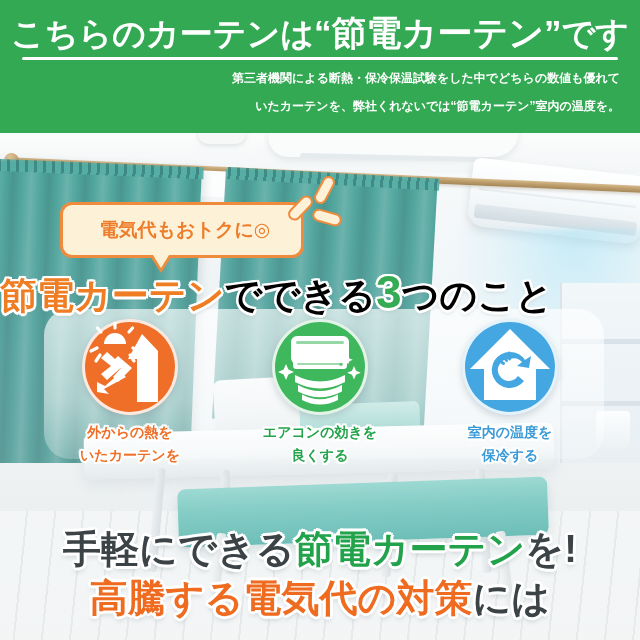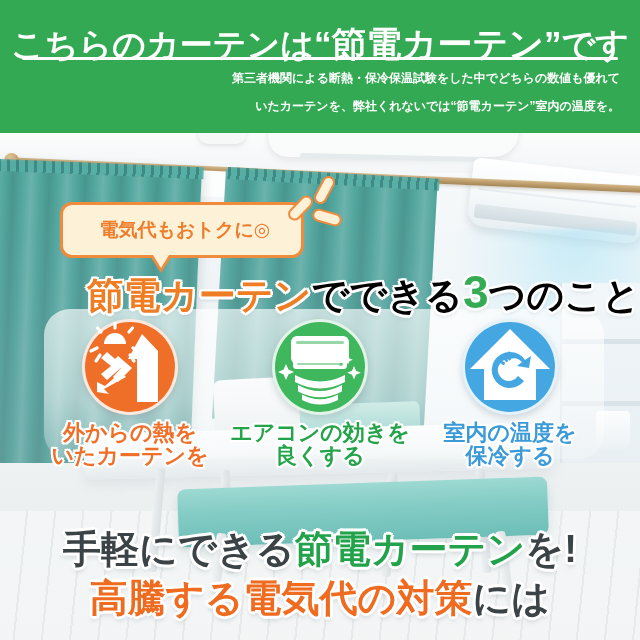--- a/index.html
+++ b/index.html
@@ -10,26 +10,26 @@
   }
   #page{position:relative;width:640px;height:640px;overflow:hidden;background:#fff;}
 
   
   .header{
     position:absolute;left:0;top:0;width:640px;height:133px;
     background:#33a953;
     overflow:hidden;
   }
   .header-title{
-    position:absolute;left:0;top:24px;width:640px;
+    position:absolute;left:0;top:8px;width:640px;
     text-align:center;
     color:#ffffff;
     font-size:33px;font-weight:bold;letter-spacing:0px;
     white-space:nowrap;
-    line-height:40px;
+    line-height:49px;
   }
   .header-title .bigger{font-size:35px;}
   .header-rule{
     position:absolute;left:22px;top:57px;width:596px;height:3px;
     background:#ffffff;border-radius:2px;
   }
   .header-sub{
     position:absolute;left:22px;top:64px;width:598px;
     color:#ffffff;font-size:12px;font-weight:bold;
     line-height:28px;text-align:right;white-space:nowrap;
@@ -271,21 +271,21 @@
   .spark{
     position:absolute;background:#fdf1d8;border:2.5px solid #ef8b3c;
     border-radius:7px;box-sizing:border-box;
   }
   .spark.s1{left:28px;top:2px;width:13px;height:30px;transform:rotate(28deg);}
   .spark.s2{left:4px;top:20px;width:13px;height:30px;transform:rotate(44deg);}
   .spark.s3{left:22px;top:38px;width:30px;height:13px;transform:rotate(16deg);}
 
   
   .main-headline{
-    position:absolute;left:0;top:132px;width:640px;text-align:right;
+    position:absolute;left:0;top:132px;width:640px;text-align:left;
     font-size:37px;font-weight:bold;white-space:nowrap;
     z-index:5;
     text-shadow:
       2.5px 0 0 #fff,-2.5px 0 0 #fff,0 2.5px 0 #fff,0 -2.5px 0 #fff,
       1.8px 1.8px 0 #fff,-1.8px 1.8px 0 #fff,1.8px -1.8px 0 #fff,-1.8px -1.8px 0 #fff,
       0 3px 4px rgba(120,140,150,.35);
   }
   .main-headline .or{color:#ef7d24;}
   .main-headline .num{color:#35ab54;font-size:46px;}
 
@@ -300,21 +300,21 @@
     position:relative;
     box-shadow:0 3px 7px rgba(110,125,135,.28);
     border:3px solid rgba(255,255,255,.85);
     box-sizing:border-box;
   }
   .circle.orange{background:#ef6f28;}
   .circle.green{background:#3fb75c;}
   .circle.blue{background:#45a7e2;}
   .circle svg{position:absolute;left:0;top:0;width:90px;height:90px;}
   .icon-label{
-    margin-top:6px;font-size:22px;font-weight:bold;line-height:23px;
+    margin-top:6px;font-size:14px;font-weight:bold;line-height:23px;
     white-space:nowrap;
     text-shadow:
       2.2px 0 0 #fff,-2.2px 0 0 #fff,0 2.2px 0 #fff,0 -2.2px 0 #fff,
       1.6px 1.6px 0 #fff,-1.6px 1.6px 0 #fff,1.6px -1.6px 0 #fff,-1.6px -1.6px 0 #fff;
   }
   .icon-label.orange{color:#ef6f28;}
   .icon-label.green{color:#23a34a;}
   .icon-label.blue{color:#3b9ad8;}
   .icon-label .ln{display:block;}
 

